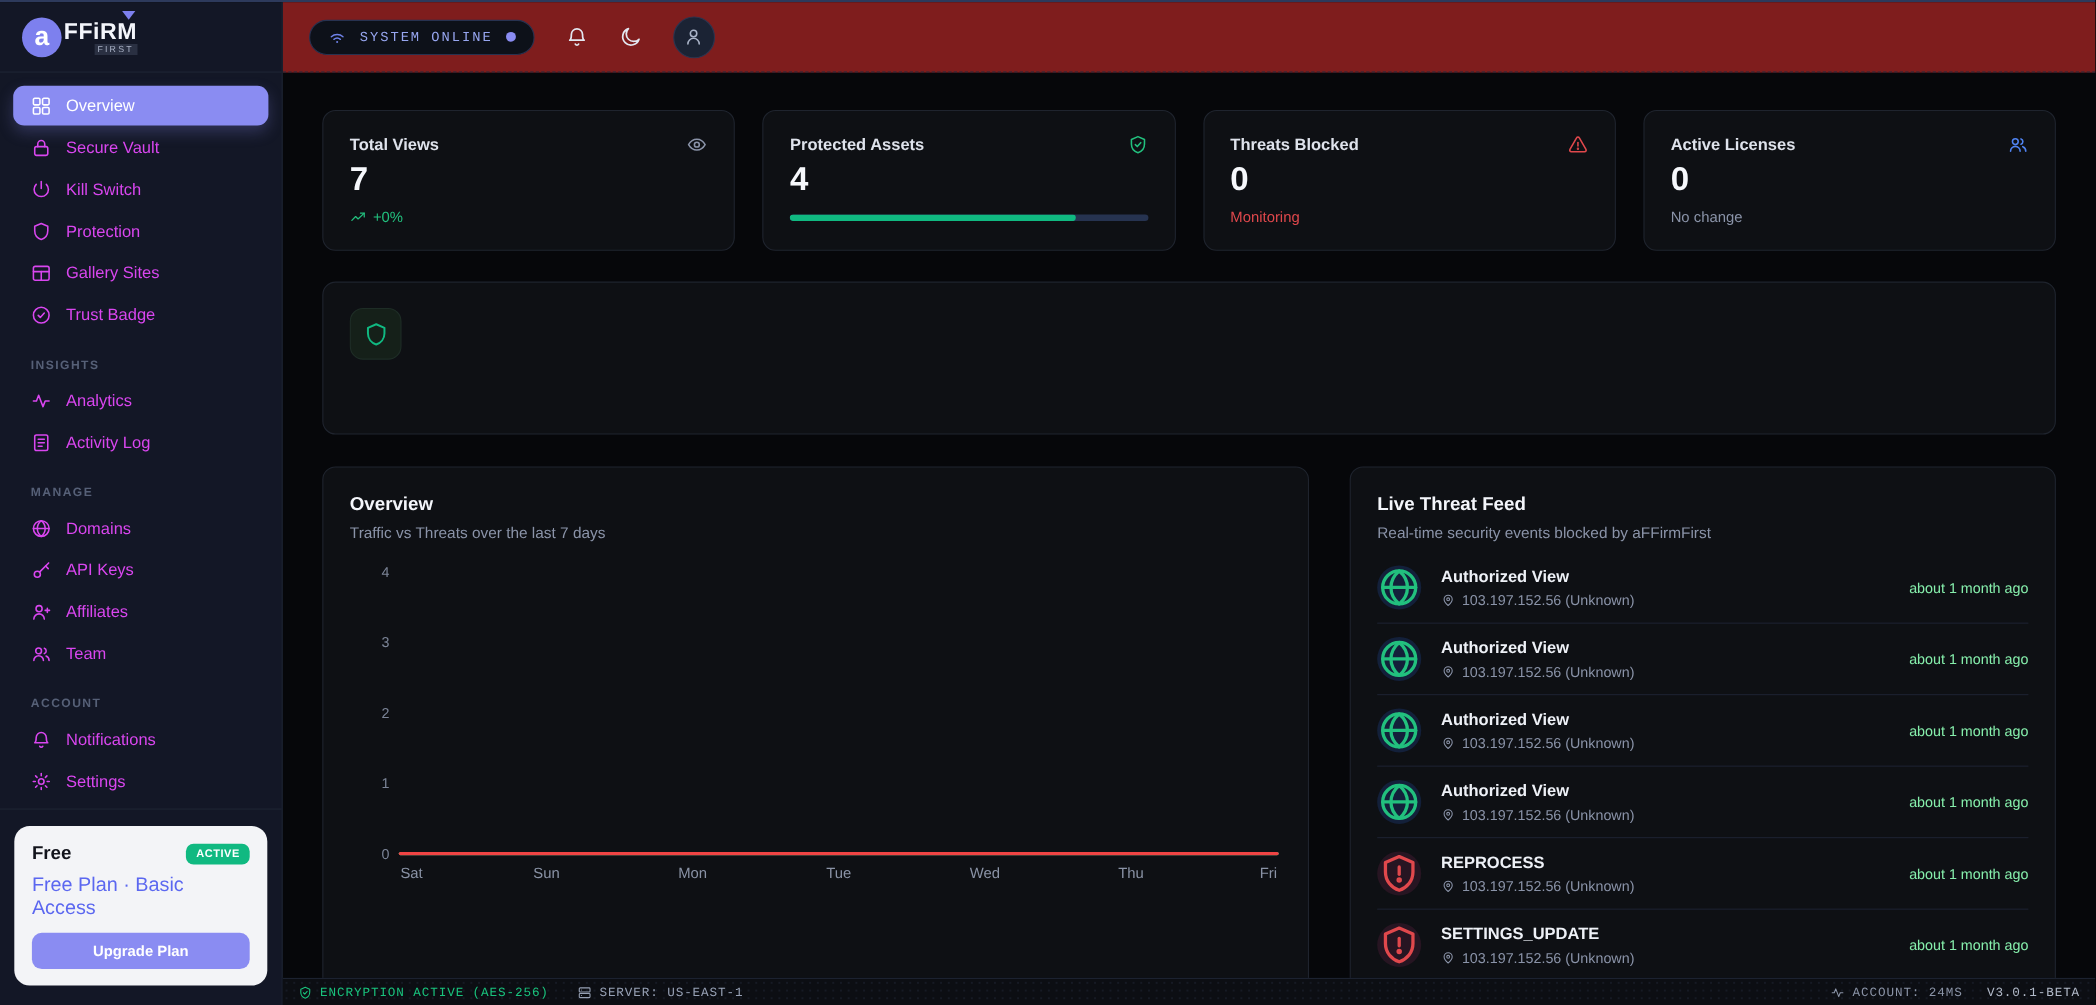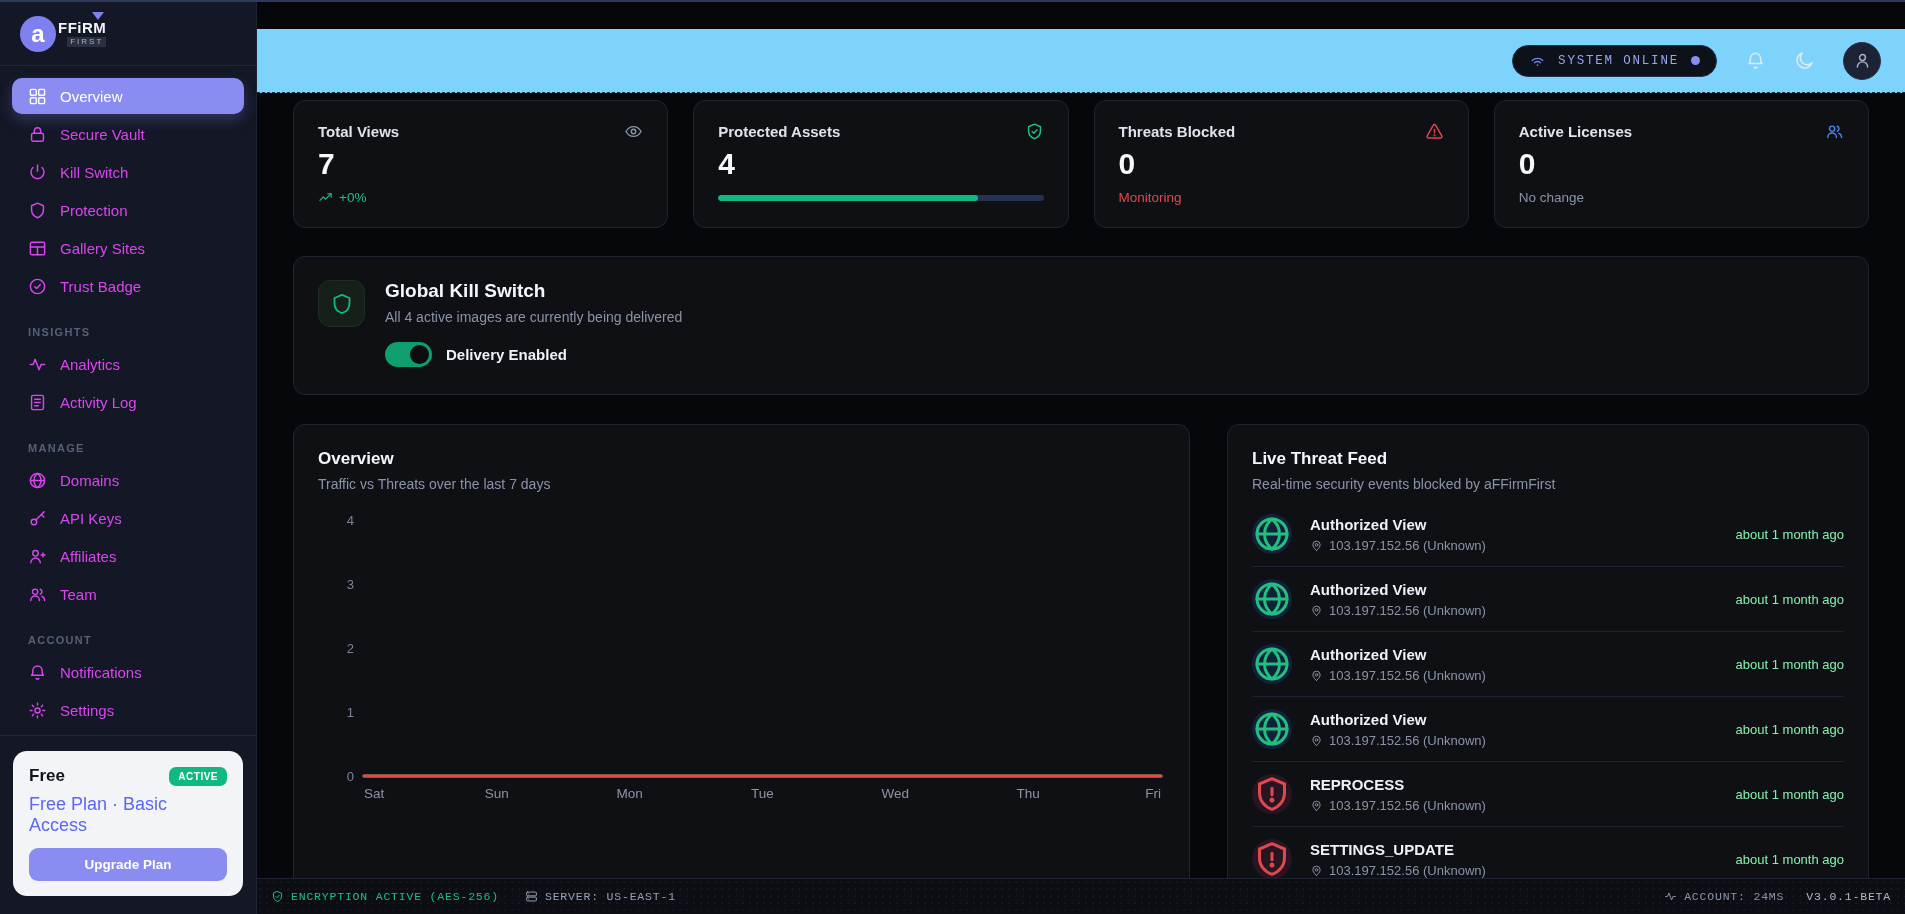--- a/index.html
+++ b/index.html
@@ -14,21 +14,21 @@
   
   .sidebar {
     position:absolute; left:0; top:0; bottom:0; width:257px;
     background:#131726; border-right:1px solid #1d2433;
     display:flex; flex-direction:column; z-index:5;
   }
   .logo-block { height:64px; display:flex; align-items:center; padding:0 20px; border-bottom:1px solid #1e2534; }
   .logo-circle { width:36px; height:36px; border-radius:50%; background:#7d80ee; color:#fff;
     display:flex; align-items:center; justify-content:center; font-weight:bold; font-size:24px; flex:0 0 auto; }
   .logo-word { margin-left:2px; position:relative; line-height:1; }
-  .logo-name { font-size:15px; font-weight:bold; color:#f4f6fb; letter-spacing:.5px; }
+  .logo-name { font-size:21px; font-weight:bold; color:#f4f6fb; letter-spacing:.5px; }
   .logo-tri { position:absolute; right:2px; top:-8px; width:0; height:0;
     border-left:6px solid transparent; border-right:6px solid transparent; border-top:8px solid #7d80ee; }
   .logo-sub { display:block; text-align:right; font-size:8px; letter-spacing:2px; color:#aab2c6;
     background:#2a3042; padding:1px 3px; width:max-content; margin-left:auto; margin-top:1px; }
   nav { flex:1; padding:12px 12px 0; overflow:hidden; }
   .nav-label { font-size:11px; font-weight:bold; letter-spacing:1.3px; color:#566077;
     padding:20px 16px 8px; text-transform:uppercase; }
   .nav-item { display:flex; align-items:center; gap:13px; height:36px; margin-bottom:2px;
     padding:0 16px; border-radius:10px; color:#d946ef; font-size:15px; cursor:pointer; }
   .nav-item .ic { display:flex; width:19px; height:19px; flex:0 0 auto; }
@@ -38,23 +38,23 @@
   .plan-top { display:flex; align-items:center; justify-content:space-between; }
   .plan-name { color:#12141c; font-size:17px; font-weight:bold; }
   .plan-badge { background:#10b981; color:#fff; font-size:10px; font-weight:bold; letter-spacing:.5px;
     padding:4px 9px; border-radius:7px; }
   .plan-desc { color:#5b67f0; font-size:18px; margin-top:8px; }
   .plan-btn { margin-top:12px; width:100%; height:33px; border:none; border-radius:9px;
     background:#8a8cf2; color:#fff; font-size:13.5px; font-weight:bold; cursor:pointer;
     font-family:"Liberation Sans", sans-serif; }
 
   
-  .topbar { position:absolute; left:257px; right:0; top:0; height:64px; background:#7dd3fc;
-    border-bottom:1px dashed #232b3c; display:flex; align-items:center; justify-content:flex-end;
-    gap:28px; padding:0 24px; z-index:4;margin-top:27px; }
+  .topbar { position:absolute; left:257px; right:0; top:0; height:64px; background:#7f1d1d;
+    border-bottom:1px dashed #232b3c; display:flex; align-items:center; 
+    gap:28px; padding:0 24px; z-index:4; }
   .status-pill { display:flex; align-items:center; gap:12px; height:32px; padding:0 16px;
     border:1px solid #273250; border-radius:16px; background:#0d1119;
     font-family:"Liberation Mono","DejaVu Sans Mono", monospace; font-size:12.5px; letter-spacing:1.8px;
     color:#97a6f0; }
   .status-pill .ic { display:flex; width:17px; height:17px; color:#6f82e8; }
   .pill-dot { width:9px; height:9px; border-radius:50%; background:#8a8cf2; }
   .top-icon { display:flex; width:21px; height:21px; color:#e3e7f0; cursor:pointer; }
   .avatar { width:38px; height:38px; border-radius:50%; background:#1b2334; border:1px solid #2a3550;
     display:flex; align-items:center; justify-content:center; color:#aab4c8; cursor:pointer; }
   .avatar .ic { display:flex; width:19px; height:19px; }
@@ -100,21 +100,21 @@
   .feed-row { display:flex; align-items:center; gap:18px; padding:12px 0; border-bottom:1px solid #1c2230; }
   .feed-row:last-child { border-bottom:none; }
   .feed-ic { width:40px; height:40px; border-radius:50%; display:flex; align-items:center; justify-content:center; flex:0 0 auto; }
   .feed-main { flex:1; min-width:0; }
   .feed-title { font-size:15px; font-weight:bold; color:#eef1f7; }
   .feed-meta { display:flex; align-items:center; gap:6px; margin-top:5px; font-size:13px; color:#8a93a8; }
   .feed-meta .ic { display:flex; width:13px; height:13px; }
   .feed-time { font-size:13px; color:#86efac; white-space:nowrap; }
 
   
-  .statusbar { position:absolute; left:257px; right:0; bottom:0; height:36px; background:#0c0e13;
+  .statusbar { position:absolute; left:257px; right:0; bottom:0; height:25px; background:#0c0e13;
     border-top:1px solid #1c2230; display:flex; align-items:center; gap:26px; padding:0 14px;
     font-family:"Liberation Mono","DejaVu Sans Mono", monospace; font-size:11.5px; letter-spacing:.8px; z-index:6;
     background-image:radial-gradient(#161a24 1px, transparent 1px); background-size:7px 7px; }
   .sb-item { display:flex; align-items:center; gap:7px; }
   .sb-item .ic { display:flex; width:13px; height:13px; }
   .sb-right { margin-left:auto; display:flex; align-items:center; gap:22px; color:#8b94a7; }
   .sb-version { color:#b2bac9; }
 </style>
 </head>
 <body>
@@ -387,30 +387,20 @@
         </div>
       </section>
 
     <section class="card kill-card">
       <div class="kill-icon-box">
         <span class="ic">
             <svg viewBox="0 0 24 24" width="100%" height="100%" fill="none" stroke="currentColor" stroke-width="1.8" stroke-linecap="round" stroke-linejoin="round">
               <path d="M12 2.8l7.5 3.2v5.2c0 4.8-3.2 8.6-7.5 10-4.3-1.4-7.5-5.2-7.5-10V6z"></path>
             </svg>
           </span>
-      </div>
-      <div>
-        <div class="kill-title">Global Kill Switch</div>
-        <div class="kill-sub">All 4 active images are currently being delivered</div>
-        <div class="kill-toggle-row">
-          <div class="toggle" id="kill-toggle" style="background: rgb(15, 158, 110);">
-              <div class="knob"></div>
-            </div>
-          <span class="kill-toggle-label">Delivery Enabled</span>
-        </div>
       </div>
     </section>
 
     <div class="grid2">
       <section class="card panel">
         <div class="panel-title">Overview</div>
         <div class="panel-sub">Traffic vs Threats over the last 7 days</div>
         <div class="chart-wrap">
           <svg id="chart-svg" width="849" height="300">
               <text x="36" y="274.5" text-anchor="end" font-size="13" fill="#7b8497">0</text>

